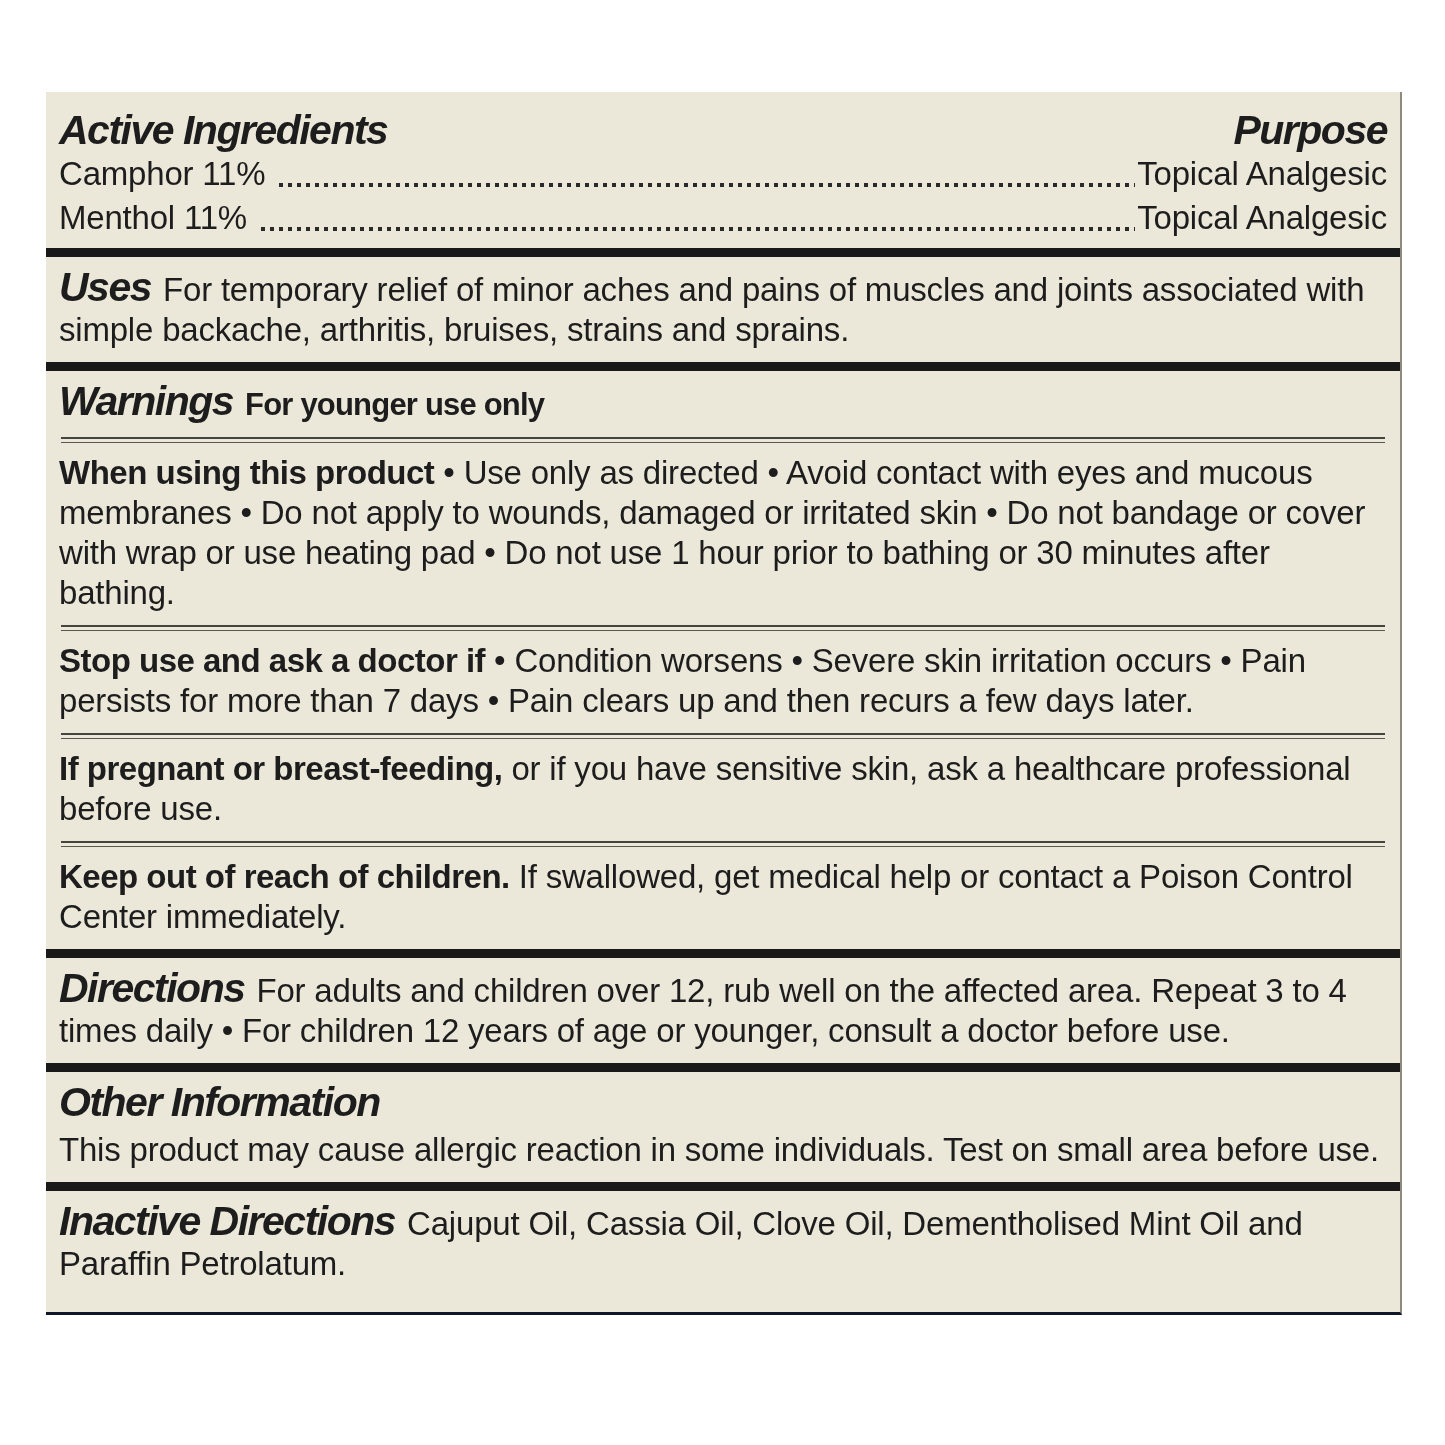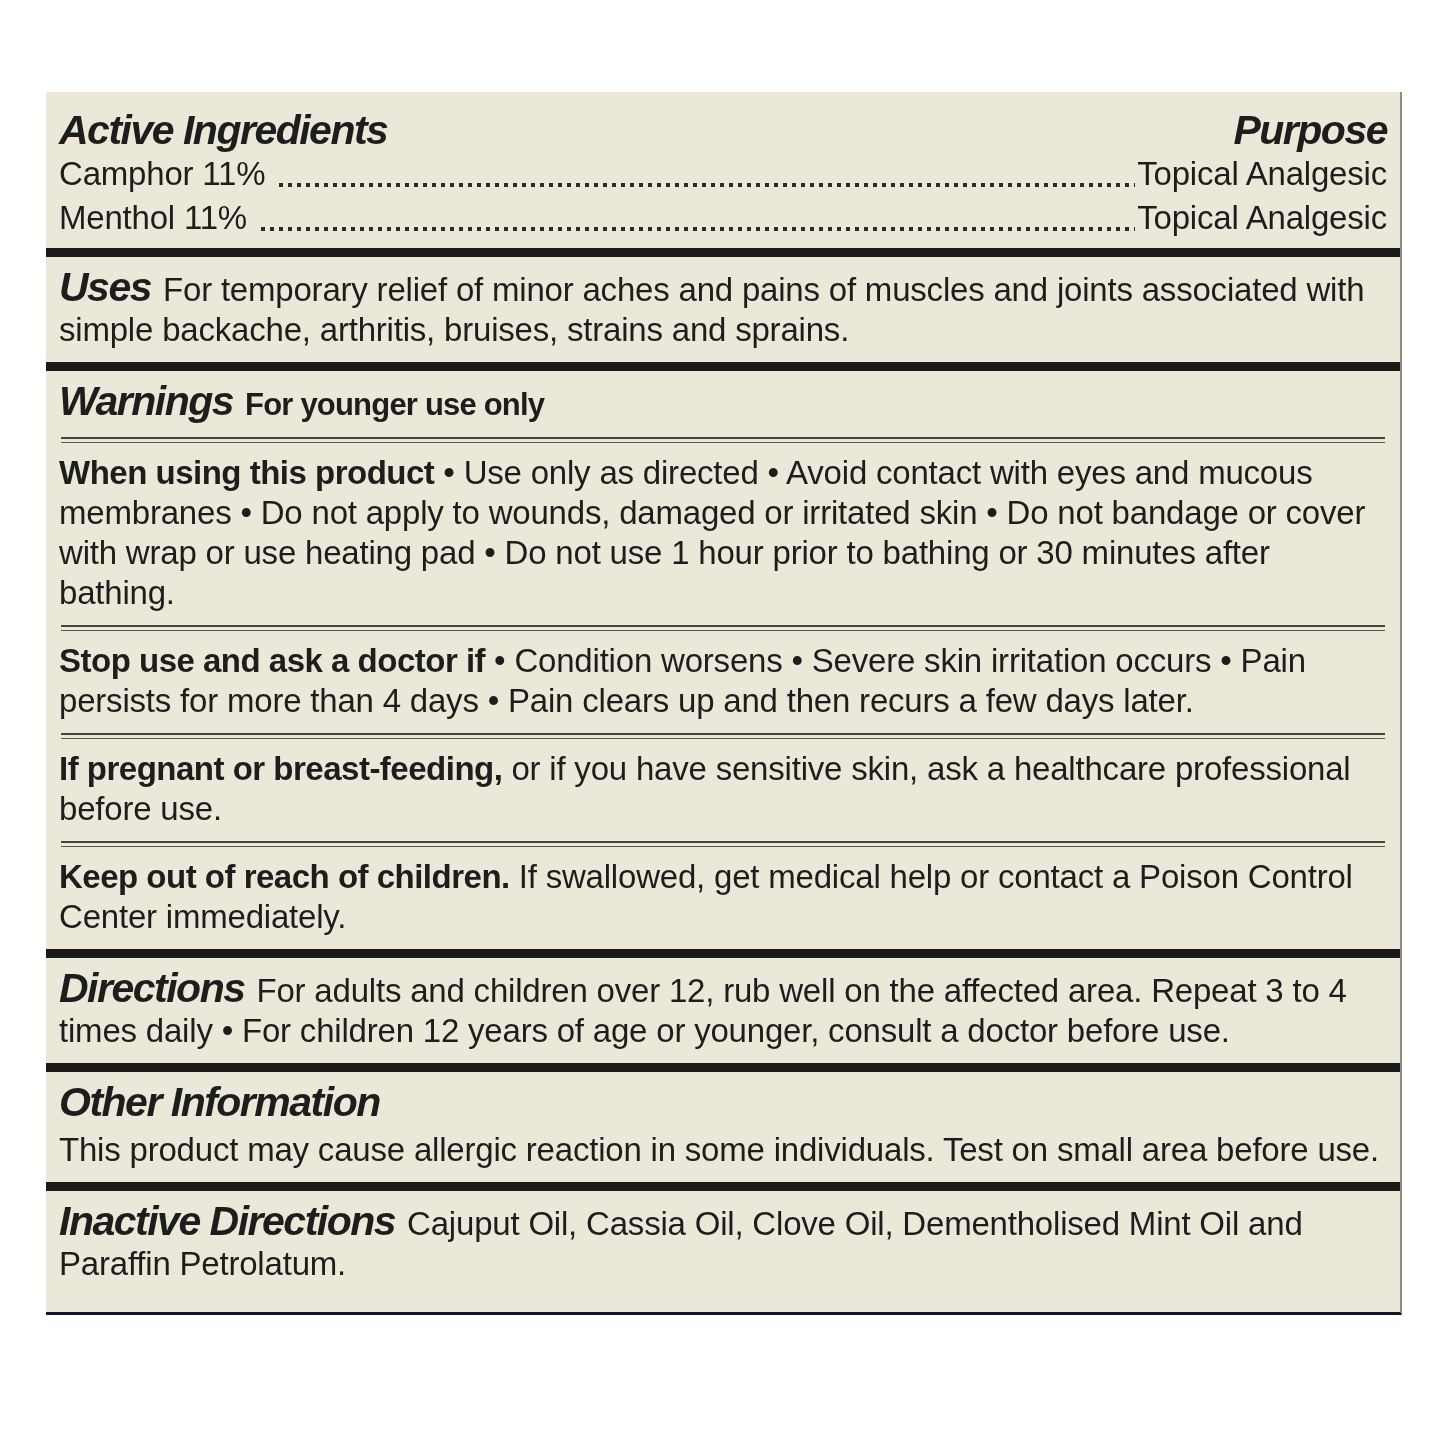--- a/index.html
+++ b/index.html
@@ -125,21 +125,21 @@
     <section class="sec">
       <p>
         <span class="lead">When using this product</span><span>• Use only as directed  • Avoid contact with eyes and mucous membranes  • Do not apply to wounds, damaged or irritated skin  • Do not bandage or cover with wrap or use heating pad  • Do not use 1 hour prior to bathing or 30 minutes after bathing.</span>
       </p>
     </section>
 
     <div class="dv-thin"></div>
 
     <section class="sec">
       <p>
-        <span class="lead">Stop use and ask a doctor if</span><span>• Condition worsens  • Severe skin irritation occurs  • Pain persists for more than 4 days  • Pain clears up and then recurs a few days later.</span>
+        <span class="lead">Stop use and ask a doctor if</span><span>• Condition worsens  • Severe skin irritation occurs  • Pain persists for more than 7 days  • Pain clears up and then recurs a few days later.</span>
       </p>
     </section>
 
     <div class="dv-thin"></div>
 
     <section class="sec">
       <p>
         <span class="lead">If pregnant or breast-feeding,</span><span>or if you have sensitive skin, ask a healthcare professional before use.</span>
       </p>
     </section>

